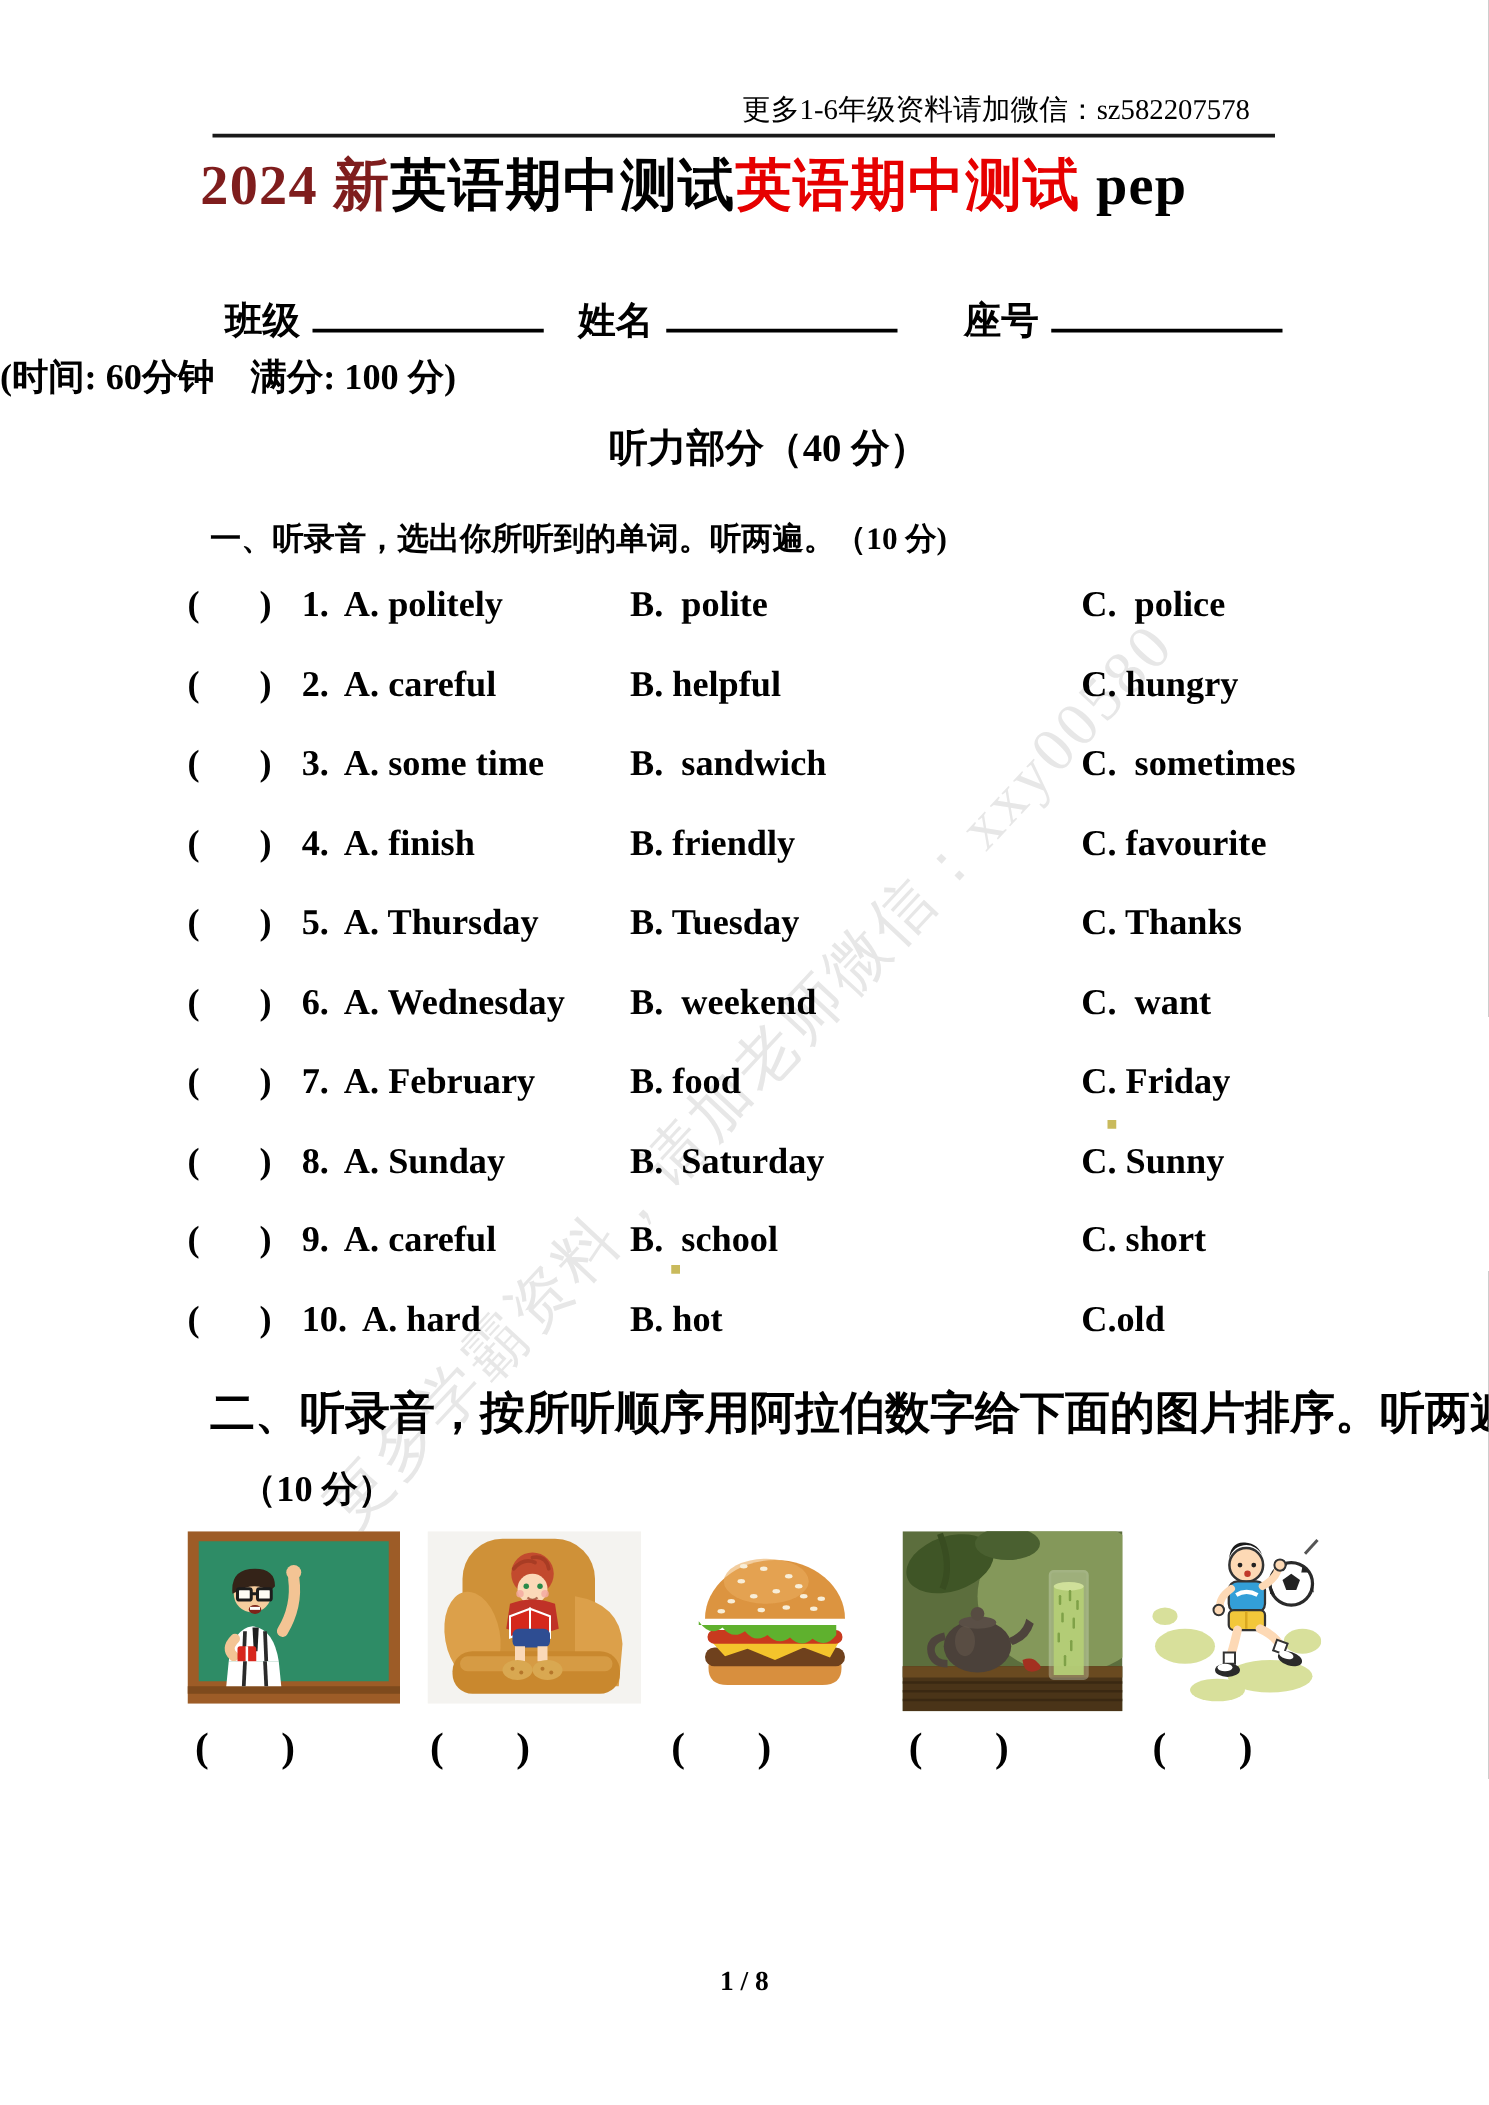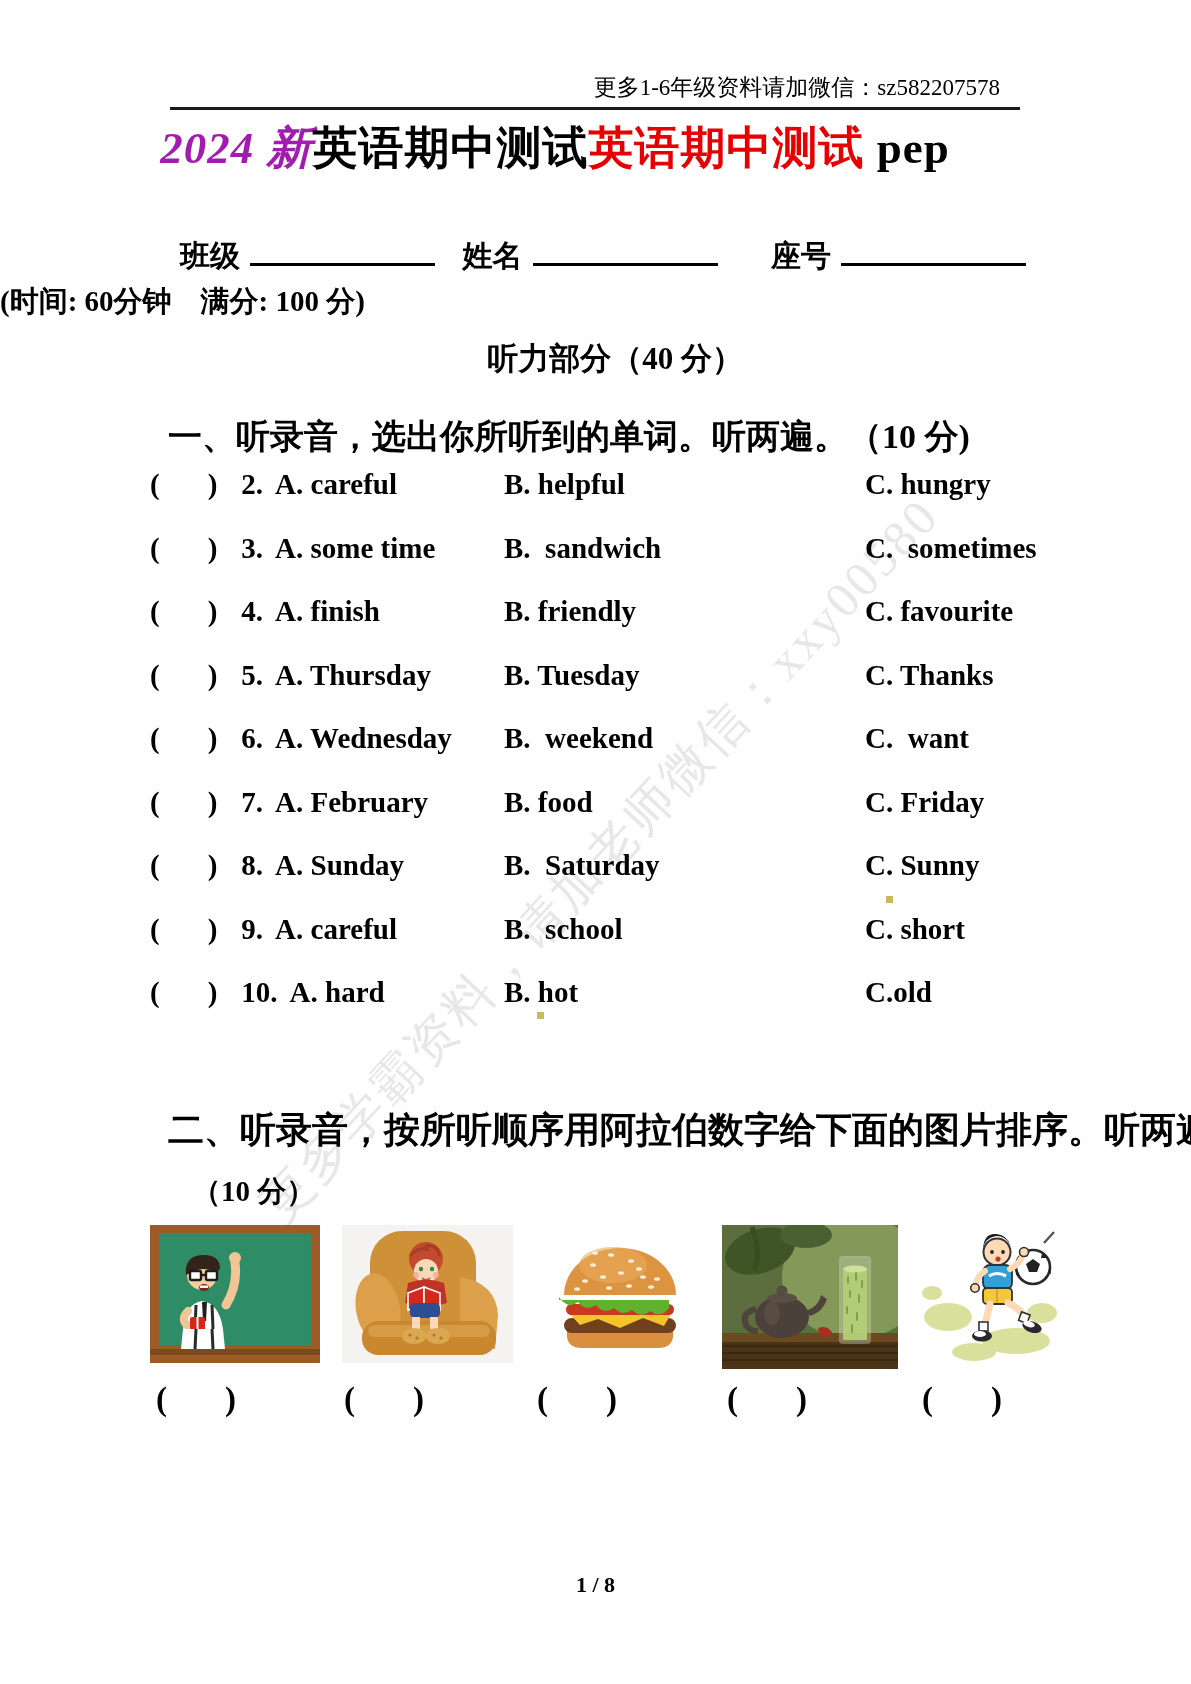--- a/index.html
+++ b/index.html
@@ -24,21 +24,21 @@
          font-size:45px; letter-spacing:1px; white-space:nowrap;}
   
   .info-row{position:absolute; top:236px; left:180px; font-size:30px; white-space:nowrap;}
   .info-field{display:inline-block;}
   .info-field + .info-field{margin-left:20px;}
   .info-field.last{margin-left:46px;}
   .uline{display:inline-block; width:185px; height:4px; border-bottom:3px solid #000; margin-left:10px; vertical-align:baseline;}
   
   .meta{position:absolute; top:282px; left:0; width:1015px; font-size:29px; white-space:pre;}
   .sec-title{position:absolute; top:338px; left:0; width:1230px; text-align:center; font-size:31px;}
-  .p1-head{position:absolute; top:414px; left:168px; font-size:34px; white-space:nowrap;}
+  .p1-head{position:absolute; top:414px; left:168px; font-size:25px; white-space:nowrap;}
   
   .items{position:absolute; top:468px; left:150px; width:1000px;}
   .item-row{display:grid; grid-template-columns:354px 361px 1fr; align-items:baseline; height:63.5px; font-size:29px;}
   .opt{white-space:pre;}
   .br{white-space:nowrap;}
   .brgap{display:inline-block; width:48px;}
   .num{margin-left:24px; margin-right:12px;}
   
   .p2-head{position:absolute; top:1106px; left:168px; font-size:36px; white-space:nowrap;}
   .p2-score{position:absolute; top:1172px; left:192px; font-size:29px;}
@@ -59,35 +59,40 @@
 </head>
 <body>
 
 <div class="page">
 
   <div class="wm" style="color: rgb(231, 231, 231);">更多学霸资料，请加老师微信：xxy00580</div>
 
   <div class="header-note"><span>更多1-6年级</span><span>资料请加微信：sz582207578</span></div>
   <div class="header-rule"></div>
 
-  <h1 class="title"><span style="color: #a21caf; font-style: italic;">2024 新</span><span style="color: rgb(0, 0, 0);">英语期中测试</span><span style="color: rgb(230, 0, 0);">英语期中测试</span><span style="color: rgb(0, 0, 0);"> pep</span></h1>
+  <h1 class="title"><span style="color: #7f1d1d;">2024 新</span><span style="color: rgb(0, 0, 0);">英语期中测试</span><span style="color: rgb(230, 0, 0);">英语期中测试</span><span style="color: rgb(0, 0, 0);"> pep</span></h1>
 
   <div class="info-row">
     <span class="info-field"><span>班级</span><span class="uline"></span></span>
     <span class="info-field"><span>姓名</span><span class="uline"></span></span>
     <span class="info-field last"><span>座号</span><span class="uline"></span></span>
   </div>
 
   <div class="meta">(时间: 60分钟　满分: 100 分)</div>
 
   <div class="sec-title">听力部分（40 分）</div>
 
   <div class="p1-head">一、听录音，选出你所听到的单词。听两遍。（10 分)</div>
 
   <div class="items">
+    <div class="item-row">
+      <span><span class="br"><span>(</span><span class="brgap"></span><span>)</span></span><span class="num">1.</span><span class="opt">A. politely</span></span>
+      <span class="opt">B.  polite</span>
+      <span class="opt">C.  police</span>
+    </div>
     <div class="item-row">
       <span><span class="br"><span>(</span><span class="brgap"></span><span>)</span></span><span class="num">2.</span><span class="opt">A. careful</span></span>
       <span class="opt">B. helpful</span>
       <span class="opt">C. hungry</span>
     </div>
     <div class="item-row">
       <span><span class="br"><span>(</span><span class="brgap"></span><span>)</span></span><span class="num">3.</span><span class="opt">A. some time</span></span>
       <span class="opt">B.  sandwich</span>
       <span class="opt">C.  sometimes</span>
     </div>

